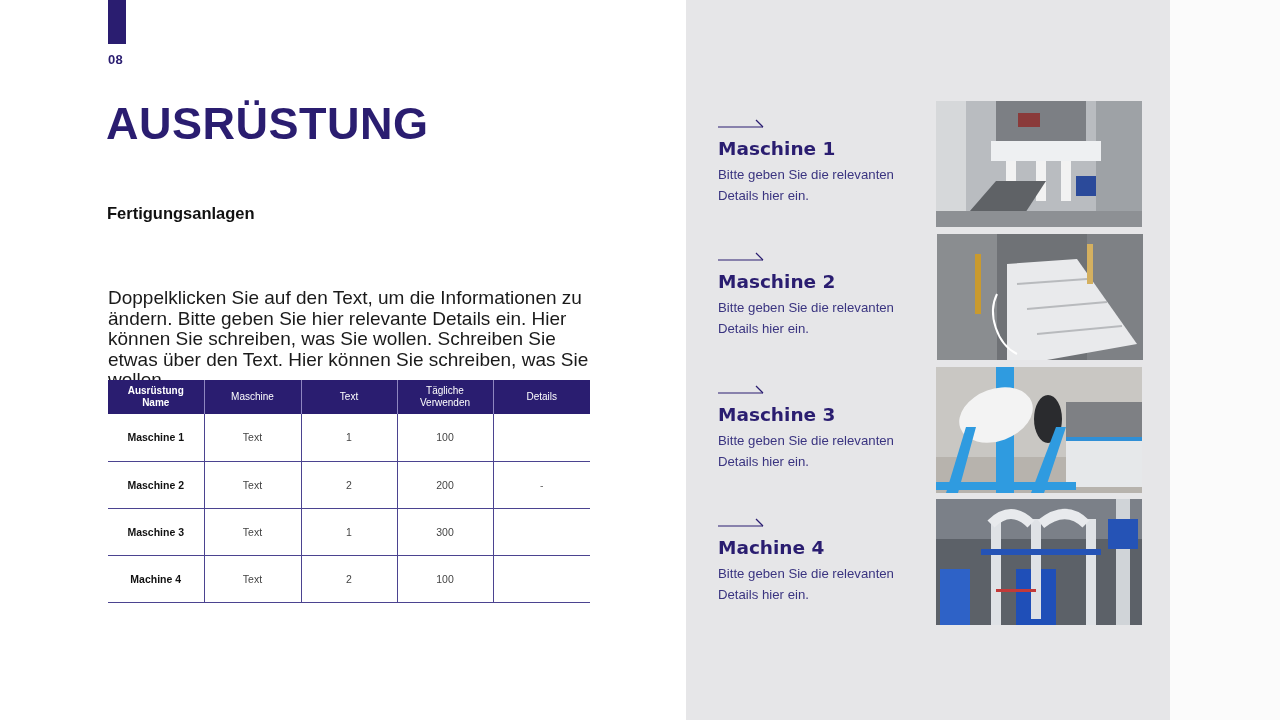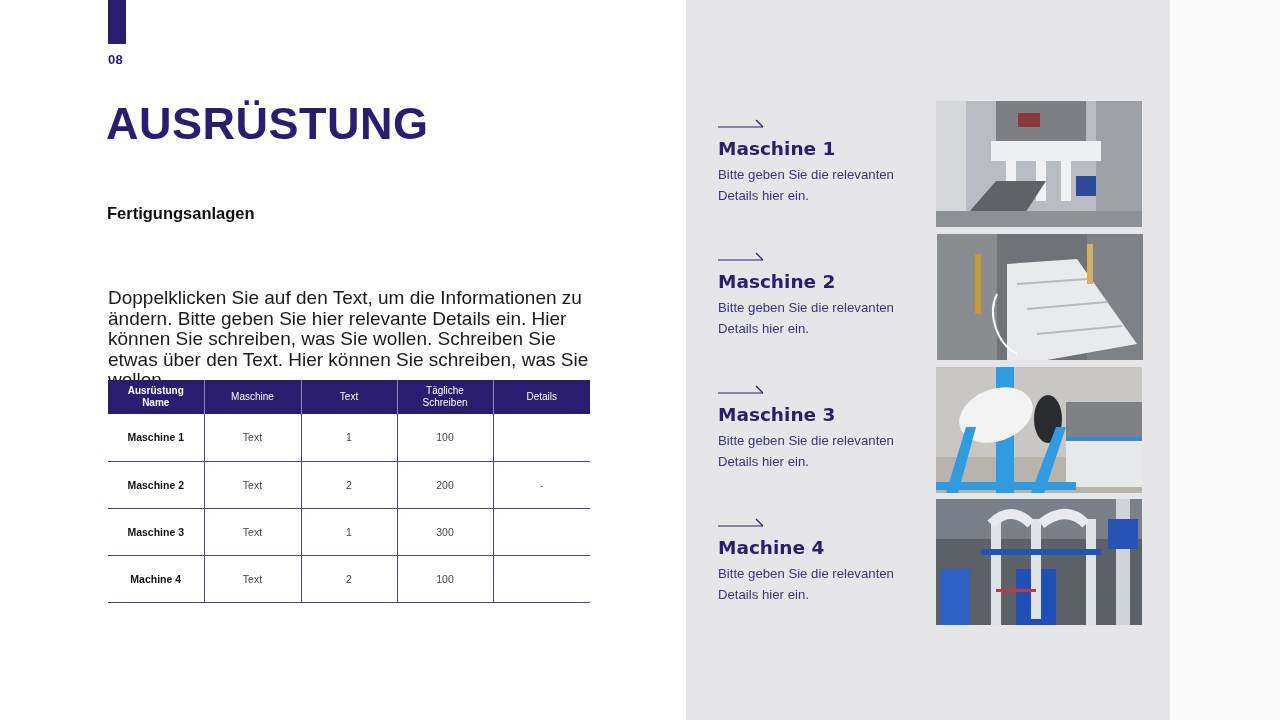--- a/index.html
+++ b/index.html
@@ -54,21 +54,21 @@
       <col style="width:97px">
       <col style="width:96px">
       <col style="width:96px">
       <col style="width:97px">
   </colgroup>
   <thead>
     <tr>
       <th>Ausrüstung Name</th>
       <th>Maschine</th>
       <th>Text</th>
-      <th>Tägliche Schreiben</th>
+      <th>Tägliche Verwenden</th>
       <th>Details</th>
     </tr>
   </thead>
   <tbody>
     <tr>
       <td>Maschine 1</td>
       <td>Text</td>
       <td>1</td>
       <td>100</td>
       <td class="cell-blank"></td>

